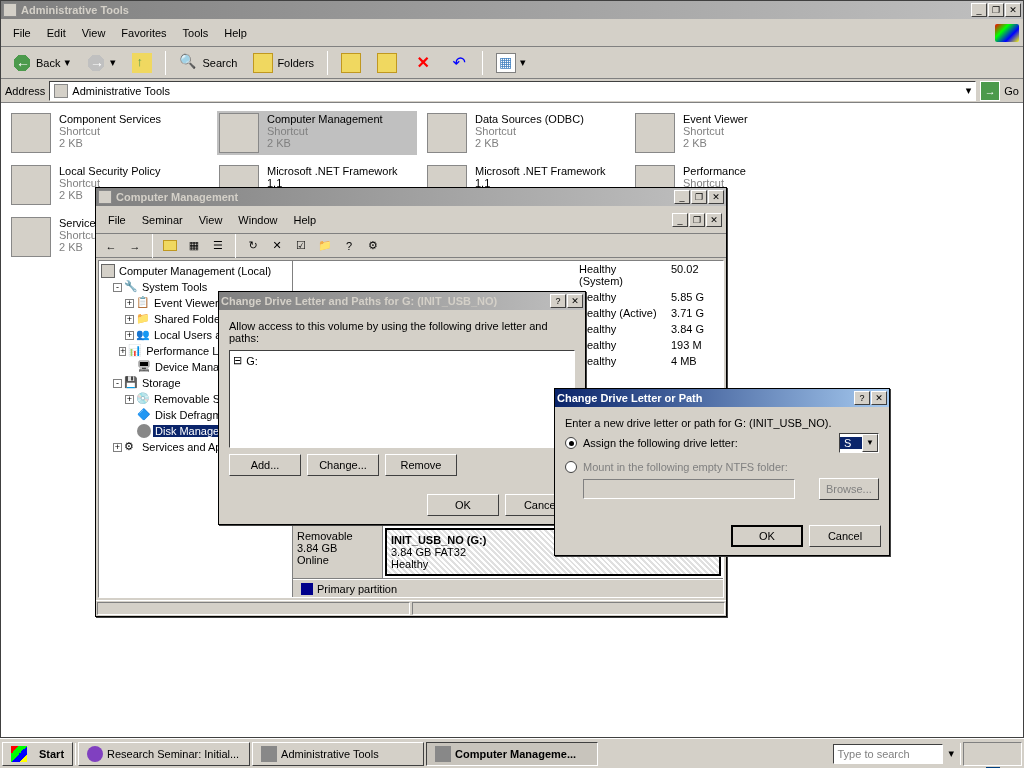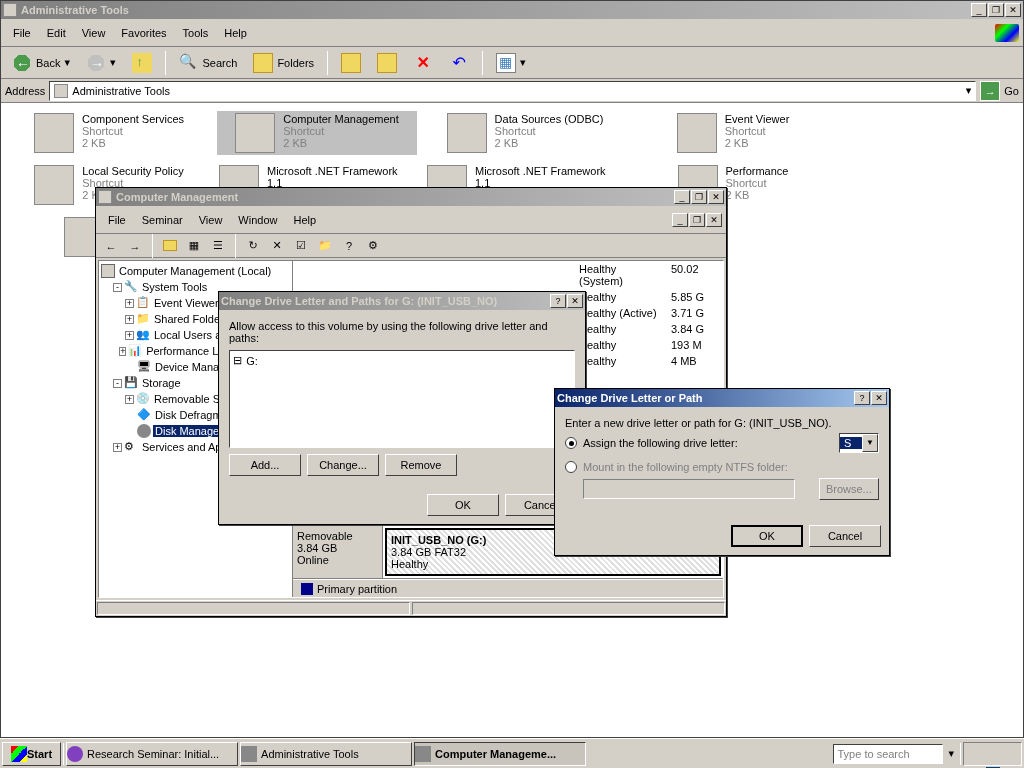--- a/index.html
+++ b/index.html
@@ -22,21 +22,21 @@
 .tool-btn { display: flex; align-items: center; padding: 3px 6px; border: 1px solid transparent; cursor: pointer; gap: 4px; }
 .tool-icon { width: 20px; height: 20px; display: inline-block; }
 .tool-sep { width: 1px; height: 24px; background: #808080; border-right: 1px solid #fff; margin: 0 4px; }
 
 .addressbar { height: 24px; background: #d4d0c8; display: flex; align-items: center; padding: 0 4px; border-bottom: 1px solid #808080; gap: 4px; }
 .address-input { flex: 1; height: 20px; background: #fff; border: 1px solid; border-color: #404040 #fff #fff #404040; padding: 0 4px; display: flex; align-items: center; }
 .go-btn { width: 20px; height: 20px; background: #4c9a4c; border: 1px solid #fff; color: #fff; text-align: center; line-height: 18px; cursor: pointer; }
 
 .explorer-content { flex: 1; background: #fff; padding: 8px; overflow: auto; position: relative; }
 .icon-grid { display: flex; flex-wrap: wrap; gap: 8px; align-content: flex-start; }
-.icon-item { width: 200px; display: flex; gap: 8px; padding: 2px; justify-content: center; }
+.icon-item { width: 200px; display: flex; gap: 8px; padding: 2px; }
 .icon-item.selected { background: #c0c0c0; }
 .icon-img { width: 40px; height: 40px; flex-shrink: 0; background: #d4d0c8; border: 1px solid #888; }
 .icon-lbl { display: flex; flex-direction: column; }
 .icon-lbl .name { color: #000; }
 .icon-lbl .type { color: #808080; }
 .icon-lbl .size { color: #808080; }
 
 
 .mmc-window { position: absolute; top: 187px; left: 95px; width: 632px; height: 430px; background: #d4d0c8; border: 1px solid #000; display: flex; flex-direction: column; box-shadow: 1px 1px 0 #404040; }
 .mmc-toolbar { height: 24px; background: #d4d0c8; border-bottom: 1px solid #808080; display: flex; align-items: center; padding: 0 4px; gap: 2px; }
@@ -81,24 +81,24 @@
 .radio { width: 12px; height: 12px; border-radius: 50%; border: 1px solid #404040; background: #fff; display: flex; align-items: center; justify-content: center; }
 .radio.checked::after { content: ''; width: 5px; height: 5px; border-radius: 50%; background: #000; }
 .radio-label.disabled { color: #808080; }
 .dropdown { width: 40px; height: 20px; background: #fff; border: 1px solid; border-color: #404040 #fff #fff #404040; display: flex; align-items: center; margin-left: auto; }
 .dropdown-val { flex: 1; background: #0a246a; color: #fff; padding: 0 4px; }
 .dropdown-arrow { width: 16px; height: 18px; background: #d4d0c8; border: 1px solid; border-color: #fff #404040 #404040 #fff; text-align: center; line-height: 16px; font-size: 8px; }
 .textfield { height: 20px; background: #d4d0c8; border: 1px solid; border-color: #808080 #fff #fff #808080; margin: 2px 0 2px 18px; width: 254px; }
 
 
 .taskbar { position: absolute; bottom: 0; left: 0; width: 1024px; height: 30px; background: #d4d0c8; border-top: 1px solid #fff; display: flex; align-items: center; padding: 2px; gap: 2px; }
-.start-btn { height: 24px; padding: 0 8px; background: #d4d0c8; border: 1px solid; border-color: #fff #404040 #404040 #fff; display: flex; align-items: center; gap: 0; font-weight: bold; cursor: pointer; }
+.start-btn { height: 24px; padding: 0 8px; background: #d4d0c8; border: 1px solid; border-color: #fff #404040 #404040 #fff; display: flex; align-items: center; gap: 12px; font-weight: bold; cursor: pointer; }
 .start-logo { width: 16px; height: 16px; background: linear-gradient(135deg, #ff0000 25%, #00ff00 25% 50%, #0000ff 50% 75%, #ffff00 75%); }
 .task-sep { width: 1px; height: 22px; background: #808080; border-right: 1px solid #fff; }
-.task-btn { height: 24px; width: 172px; padding: 0 0; background: #d4d0c8; border: 1px solid; border-color: #fff #404040 #404040 #fff; display: flex; align-items: center; gap: 4px; cursor: pointer; overflow: hidden; white-space: nowrap; }
+.task-btn { height: 24px; width: 172px; padding: 0 8px; background: #d4d0c8; border: 1px solid; border-color: #fff #404040 #404040 #fff; display: flex; align-items: center; gap: 4px; cursor: pointer; overflow: hidden; white-space: nowrap; }
 .task-btn.active { border-color: #404040 #fff #fff #404040; background: #c8c4bc; font-weight: bold; }
 .task-icon { width: 16px; height: 16px; flex-shrink: 0; background: #888; }
 .search-box { height: 20px; width: 110px; background: #fff; border: 1px solid; border-color: #404040 #fff #fff #404040; padding: 0 4px; color: #808080; display: flex; align-items: center; margin-left: auto; }
 .tray { height: 24px; background: #d4d0c8; border: 1px solid; border-color: #808080 #fff #fff #808080; display: flex; align-items: center; padding: 0 4px; gap: 3px; flex-direction: column; }
 .tray-icon { width: 14px; height: 14px; }
 .clock { padding: 0 4px; }
 
 
 .i-back { background: radial-gradient(circle, #4c9a4c 60%, transparent 60%); border-radius: 50%; position: relative; }
 .i-back::after { content: '←'; color: #fff; position: absolute; left: 4px; top: 1px; font-size: 14px; }

